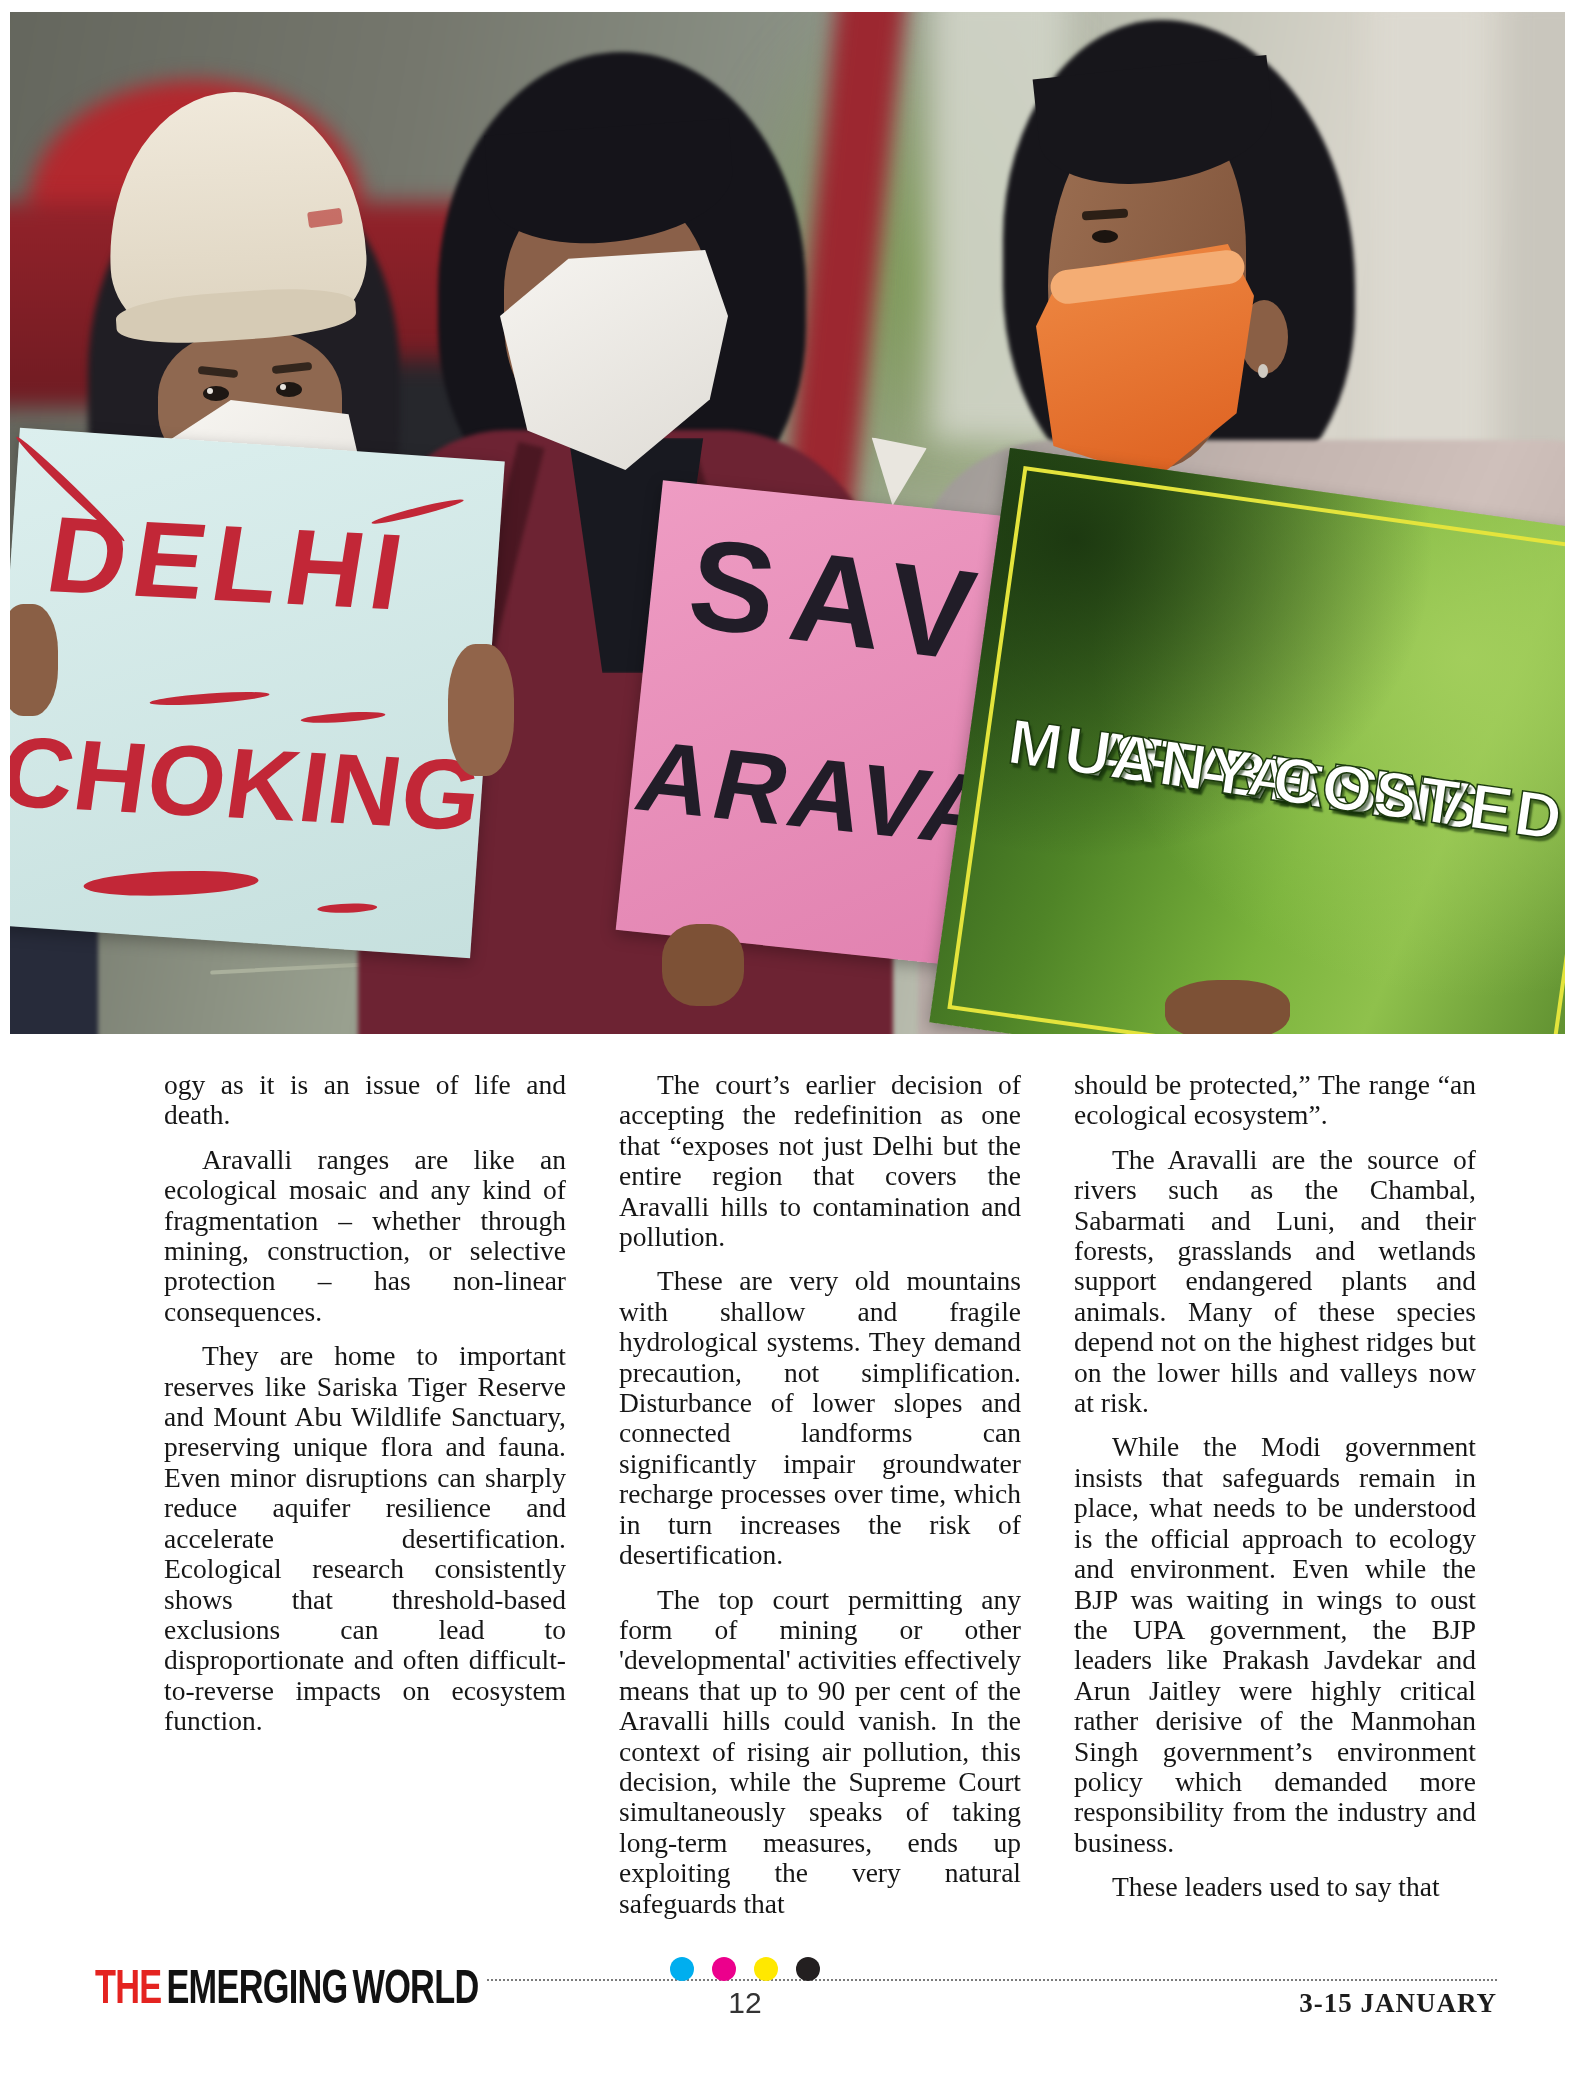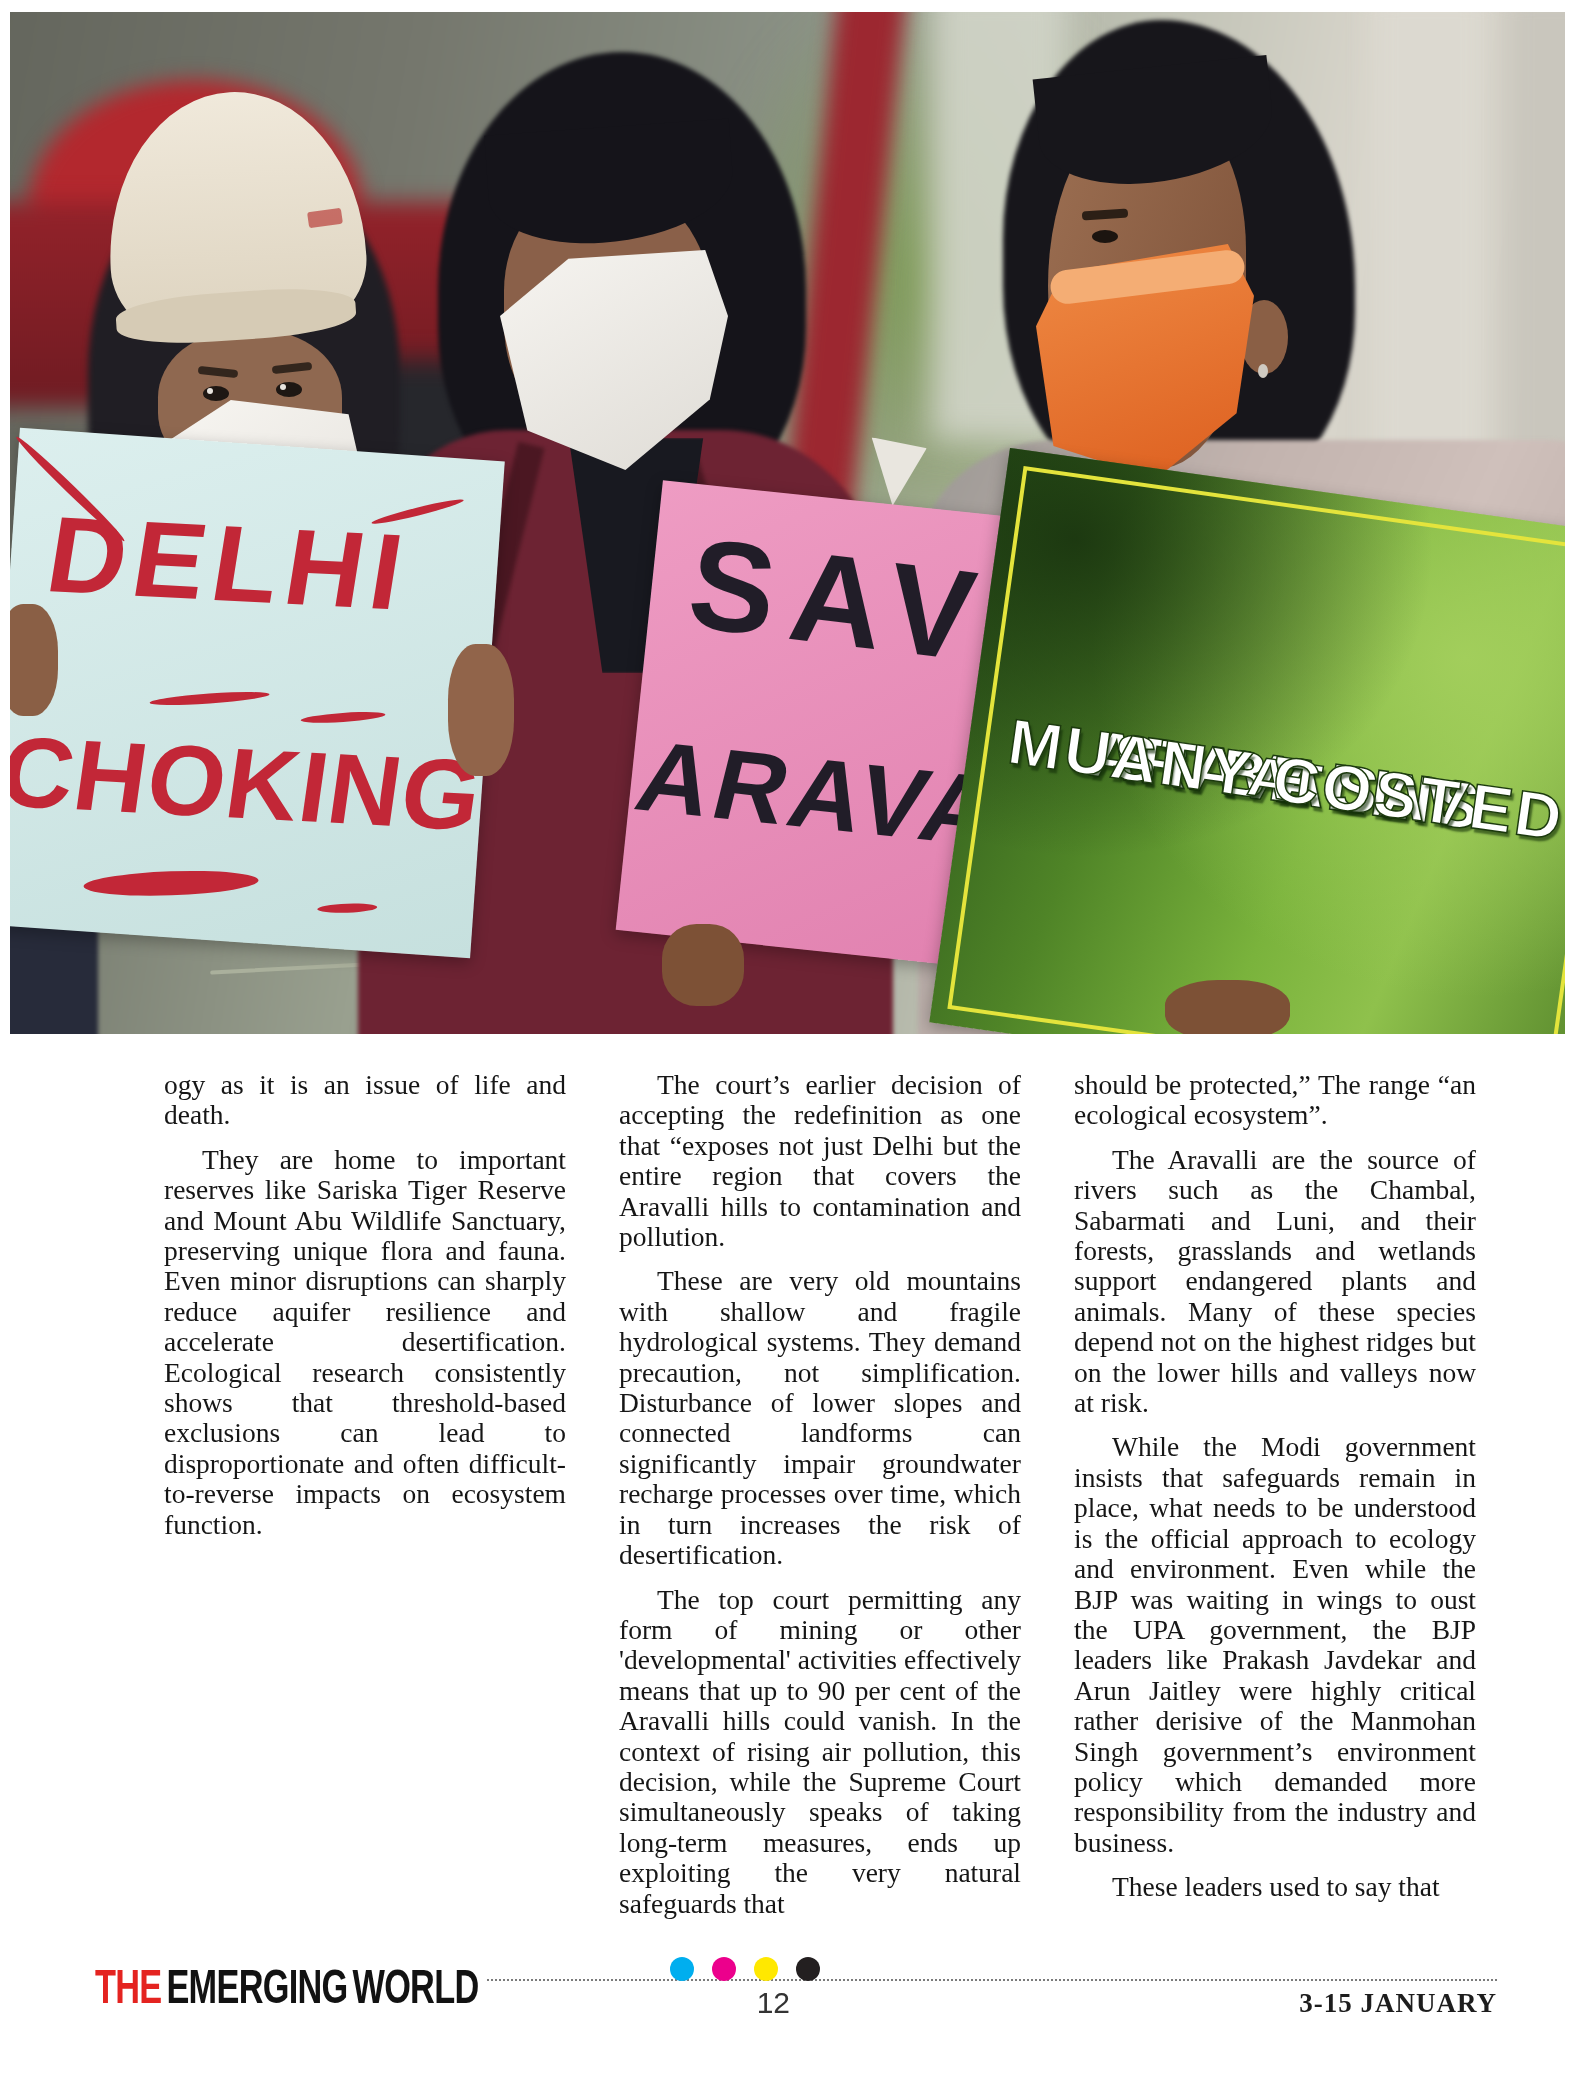--- a/index.html
+++ b/index.html
@@ -139,21 +139,21 @@
   .col p{margin:14px;text-indent:38px;}
   .col p.cont{text-indent:0;}
 
   
   .masthead{position:absolute;left:95px;top:1958px;font-family:"Liberation Sans",sans-serif;font-weight:700;
     font-size:49px;letter-spacing:-1px;transform:scaleX(.7);transform-origin:left top;white-space:nowrap;color:#121212;}
   .masthead .red{color:#e42320;}
   .masthead span{margin-right:7px;}
   .foot-rule{position:absolute;left:487px;top:1979px;width:1010px;border-top:2px dotted #7a7a7a;}
   .reg-dot{position:absolute;top:1957px;width:24px;height:24px;border-radius:50%;}
-  .page-num{position:absolute;left:700px;top:1986px;width:90px;text-align:right;
+  .page-num{position:absolute;left:700px;top:1986px;width:90px;text-align:center;
     font-family:"Liberation Sans",sans-serif;font-size:30px;color:#333;}
   .issue-date{position:absolute;right:78px;top:1988px;font-family:"Liberation Serif",serif;
     font-weight:700;font-size:27px;letter-spacing:1px;color:#1d1d1d;}
 </style>
 </head>
 <body>
 
 <div class="photo">
   <div class="ph-bg"></div>
   <div class="ph-green"></div>
@@ -243,20 +243,21 @@
 
   <div class="hand blue-l"></div>
   <div class="hand blue-r"></div>
   <div class="hand pink-b"></div>
   <div class="hand green-b"></div>
 </div>
 
 <div class="article">
   <div class="col">
     <p class="cont">ogy as it is an issue of life and death.</p>
+    <p>Aravalli ranges are like an ecological mosaic and any kind of fragmentation – whether through mining, construction, or selective protection – has non-linear consequences.</p>
     <p>They are home to important reserves like Sariska Tiger Reserve and Mount Abu Wildlife Sanctuary, preserving unique flora and fauna. Even minor disruptions can sharply reduce aquifer resilience and accelerate desertification. Ecological research consistently shows that threshold-based exclusions can lead to disproportionate and often difficult-to-reverse impacts on ecosystem function.</p>
   </div>
   <div class="col">
     <p>The court’s earlier decision of accepting the redefinition as one that “exposes not just Delhi but the entire region that covers the Aravalli hills to contamination and pollution.</p>
     <p>These are very old mountains with shallow and fragile hydrological systems. They demand precaution, not simplification. Disturbance of lower slopes and connected landforms can significantly impair groundwater recharge processes over time, which in turn increases the risk of desertification.</p>
     <p>The top court permitting any form of mining or other 'developmental' activities effectively means that up to 90 per cent of the Aravalli hills could vanish. In the context of rising air pollution, this decision, while the Supreme Court simultaneously speaks of taking long-term measures, ends up exploiting the very natural safeguards that</p>
   </div>
   <div class="col">
     <p class="cont">should be protected,” The range “an ecological ecosystem”.</p>
     <p>The Aravalli are the source of rivers such as the Chambal, Sabarmati and Luni, and their forests, grasslands and wetlands support endangered plants and animals. Many of these species depend not on the highest ridges but on the lower hills and valleys now at risk.</p>

